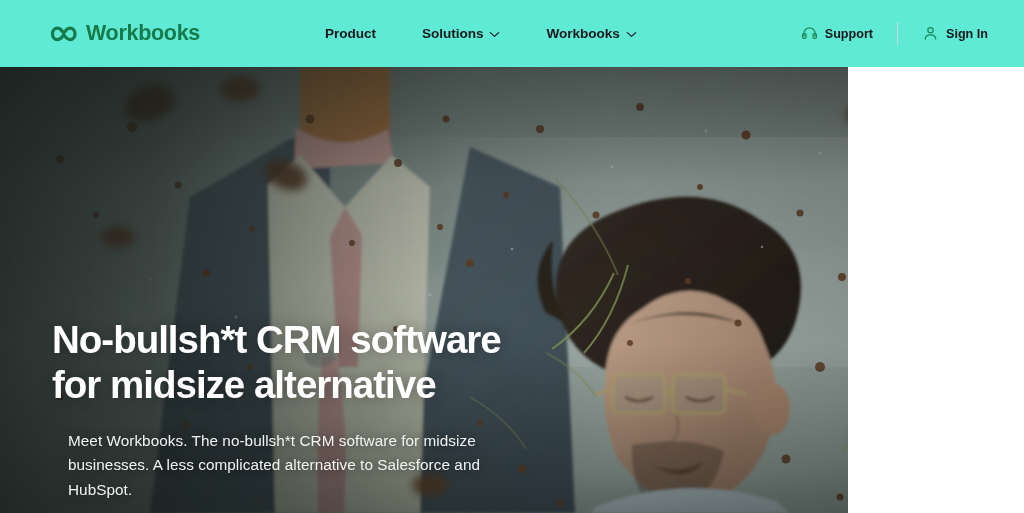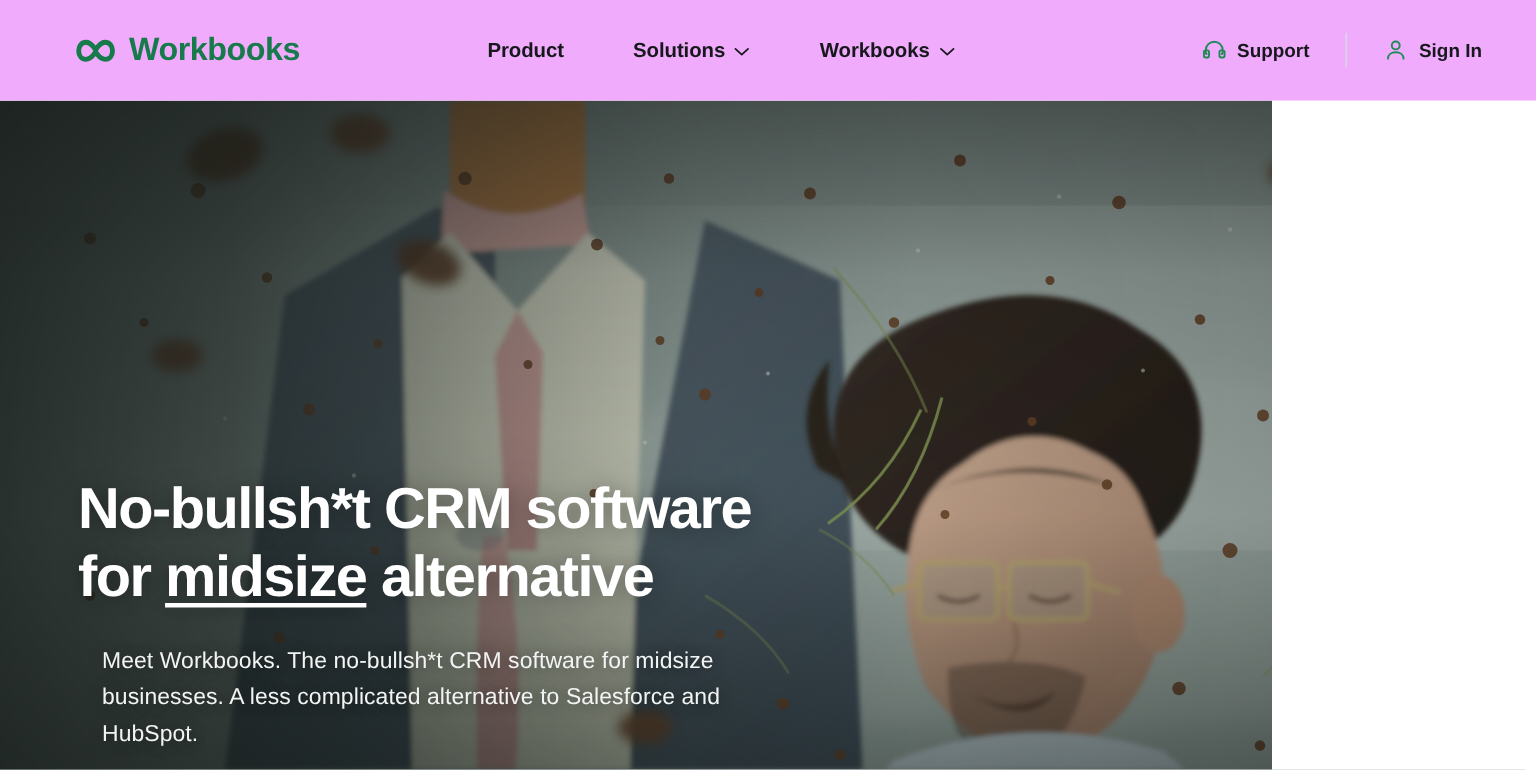--- a/index.html
+++ b/index.html
@@ -6,21 +6,21 @@
   html, body {
     width:1024px; height:513px; overflow:hidden;
     font-family:"Liberation Sans", sans-serif;
     background:#ffffff;
   }
   .page { position:relative; width:1024px; height:513px; overflow:hidden; }
 
   
   .header {
     position:absolute; top:0; left:0; width:1024px; height:67px;
-    background:#f0abfc; z-index:40;
+    background:#5eead4; z-index:40;
     display:flex; align-items:center;
   }
   .header-inner {
     width:1024px; height:67px; display:flex; align-items:center;
     padding:0 26px 0 50px;
   }
   .brand { display:flex; align-items:center; gap:9px; flex:0 0 auto; }
   .brand-mark { width:27px; height:20px; display:block; }
   .brand-name {
     font-size:21.5px; font-weight:700; color:#167a4a;
@@ -82,21 +82,21 @@
   .hero-content {
     position:absolute; left:52px; bottom:0; width:530px; z-index:5;
   }
   .hero-title {
     font-size:38.5px; font-weight:700; color:#ffffff;
     line-height:1.16; letter-spacing:-1.0px;
     text-shadow:0 1px 14px rgba(0,0,0,0.34);
     margin-bottom:21px;
   }
   .hero-title .u {
-    text-decoration:underline; text-decoration-thickness:3px;
+    text-decoration-thickness:3px;
     text-underline-offset:5px;
   }
   .hero-sub {
     font-size:15.3px; font-weight:400; color:#f2f4f3;
     line-height:1.62; letter-spacing:0.05px;
     text-shadow:0 1px 10px rgba(0,0,0,0.42);
     max-width:420px; padding-bottom:10px;margin-left:16px;
   }
 </style>
 </head>

